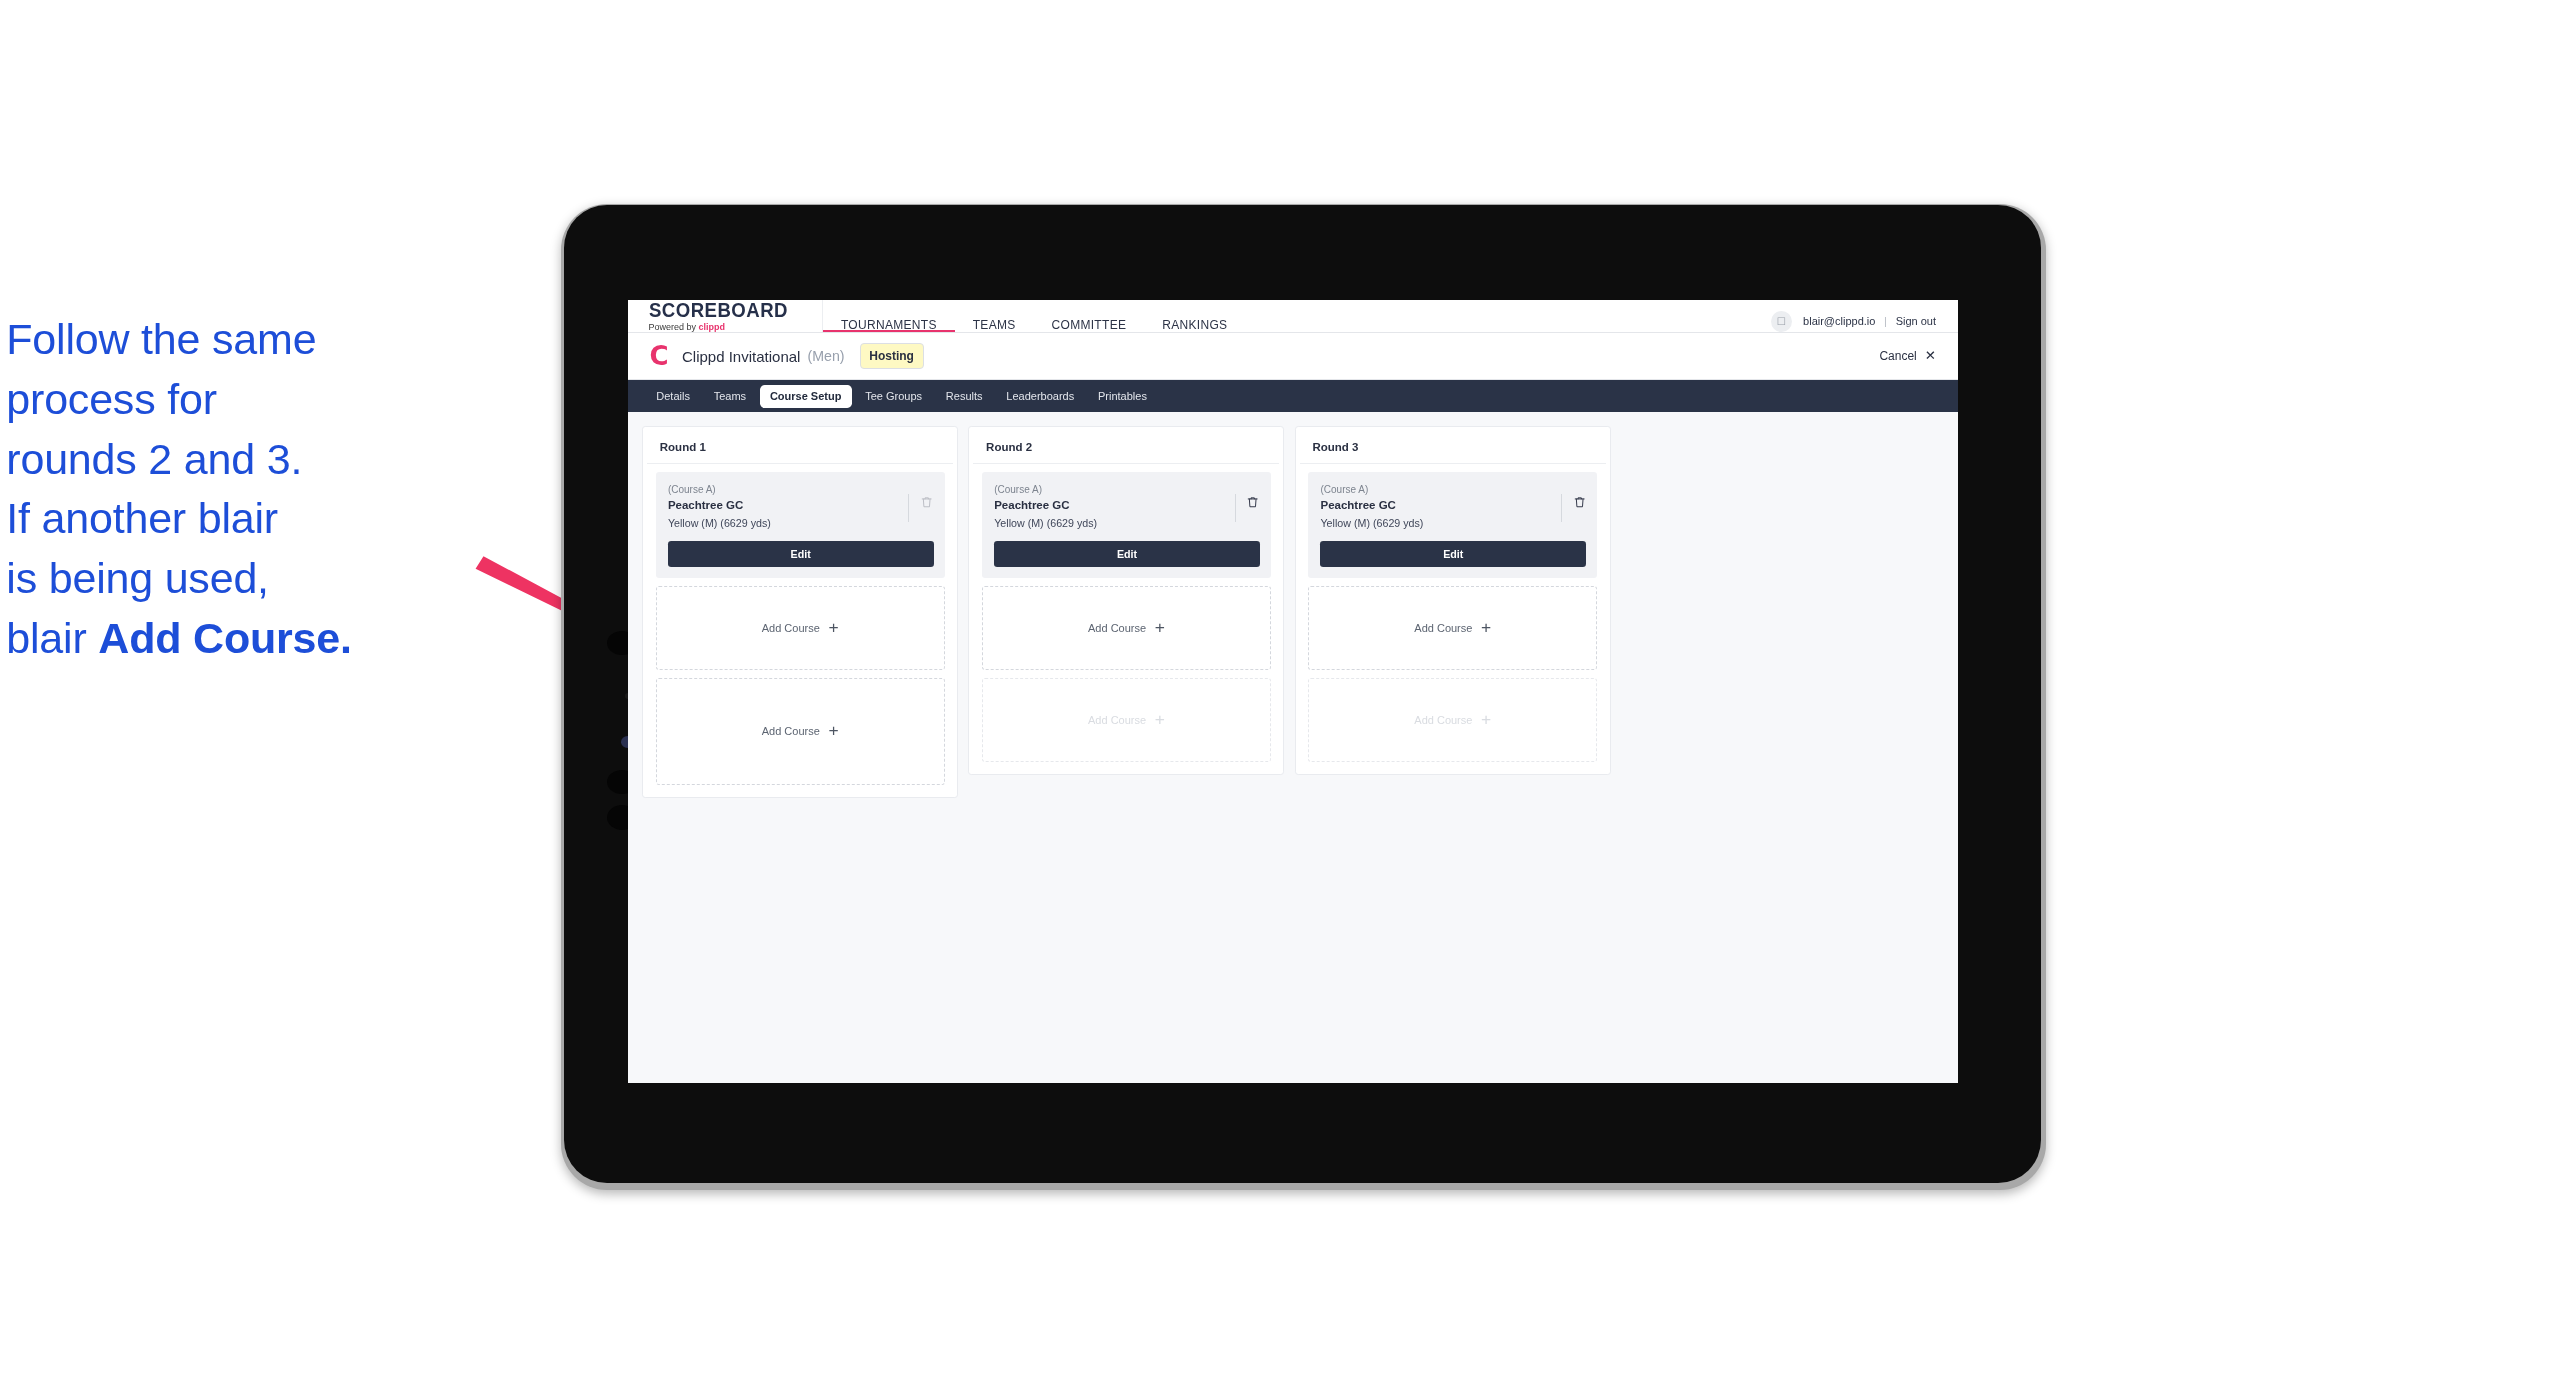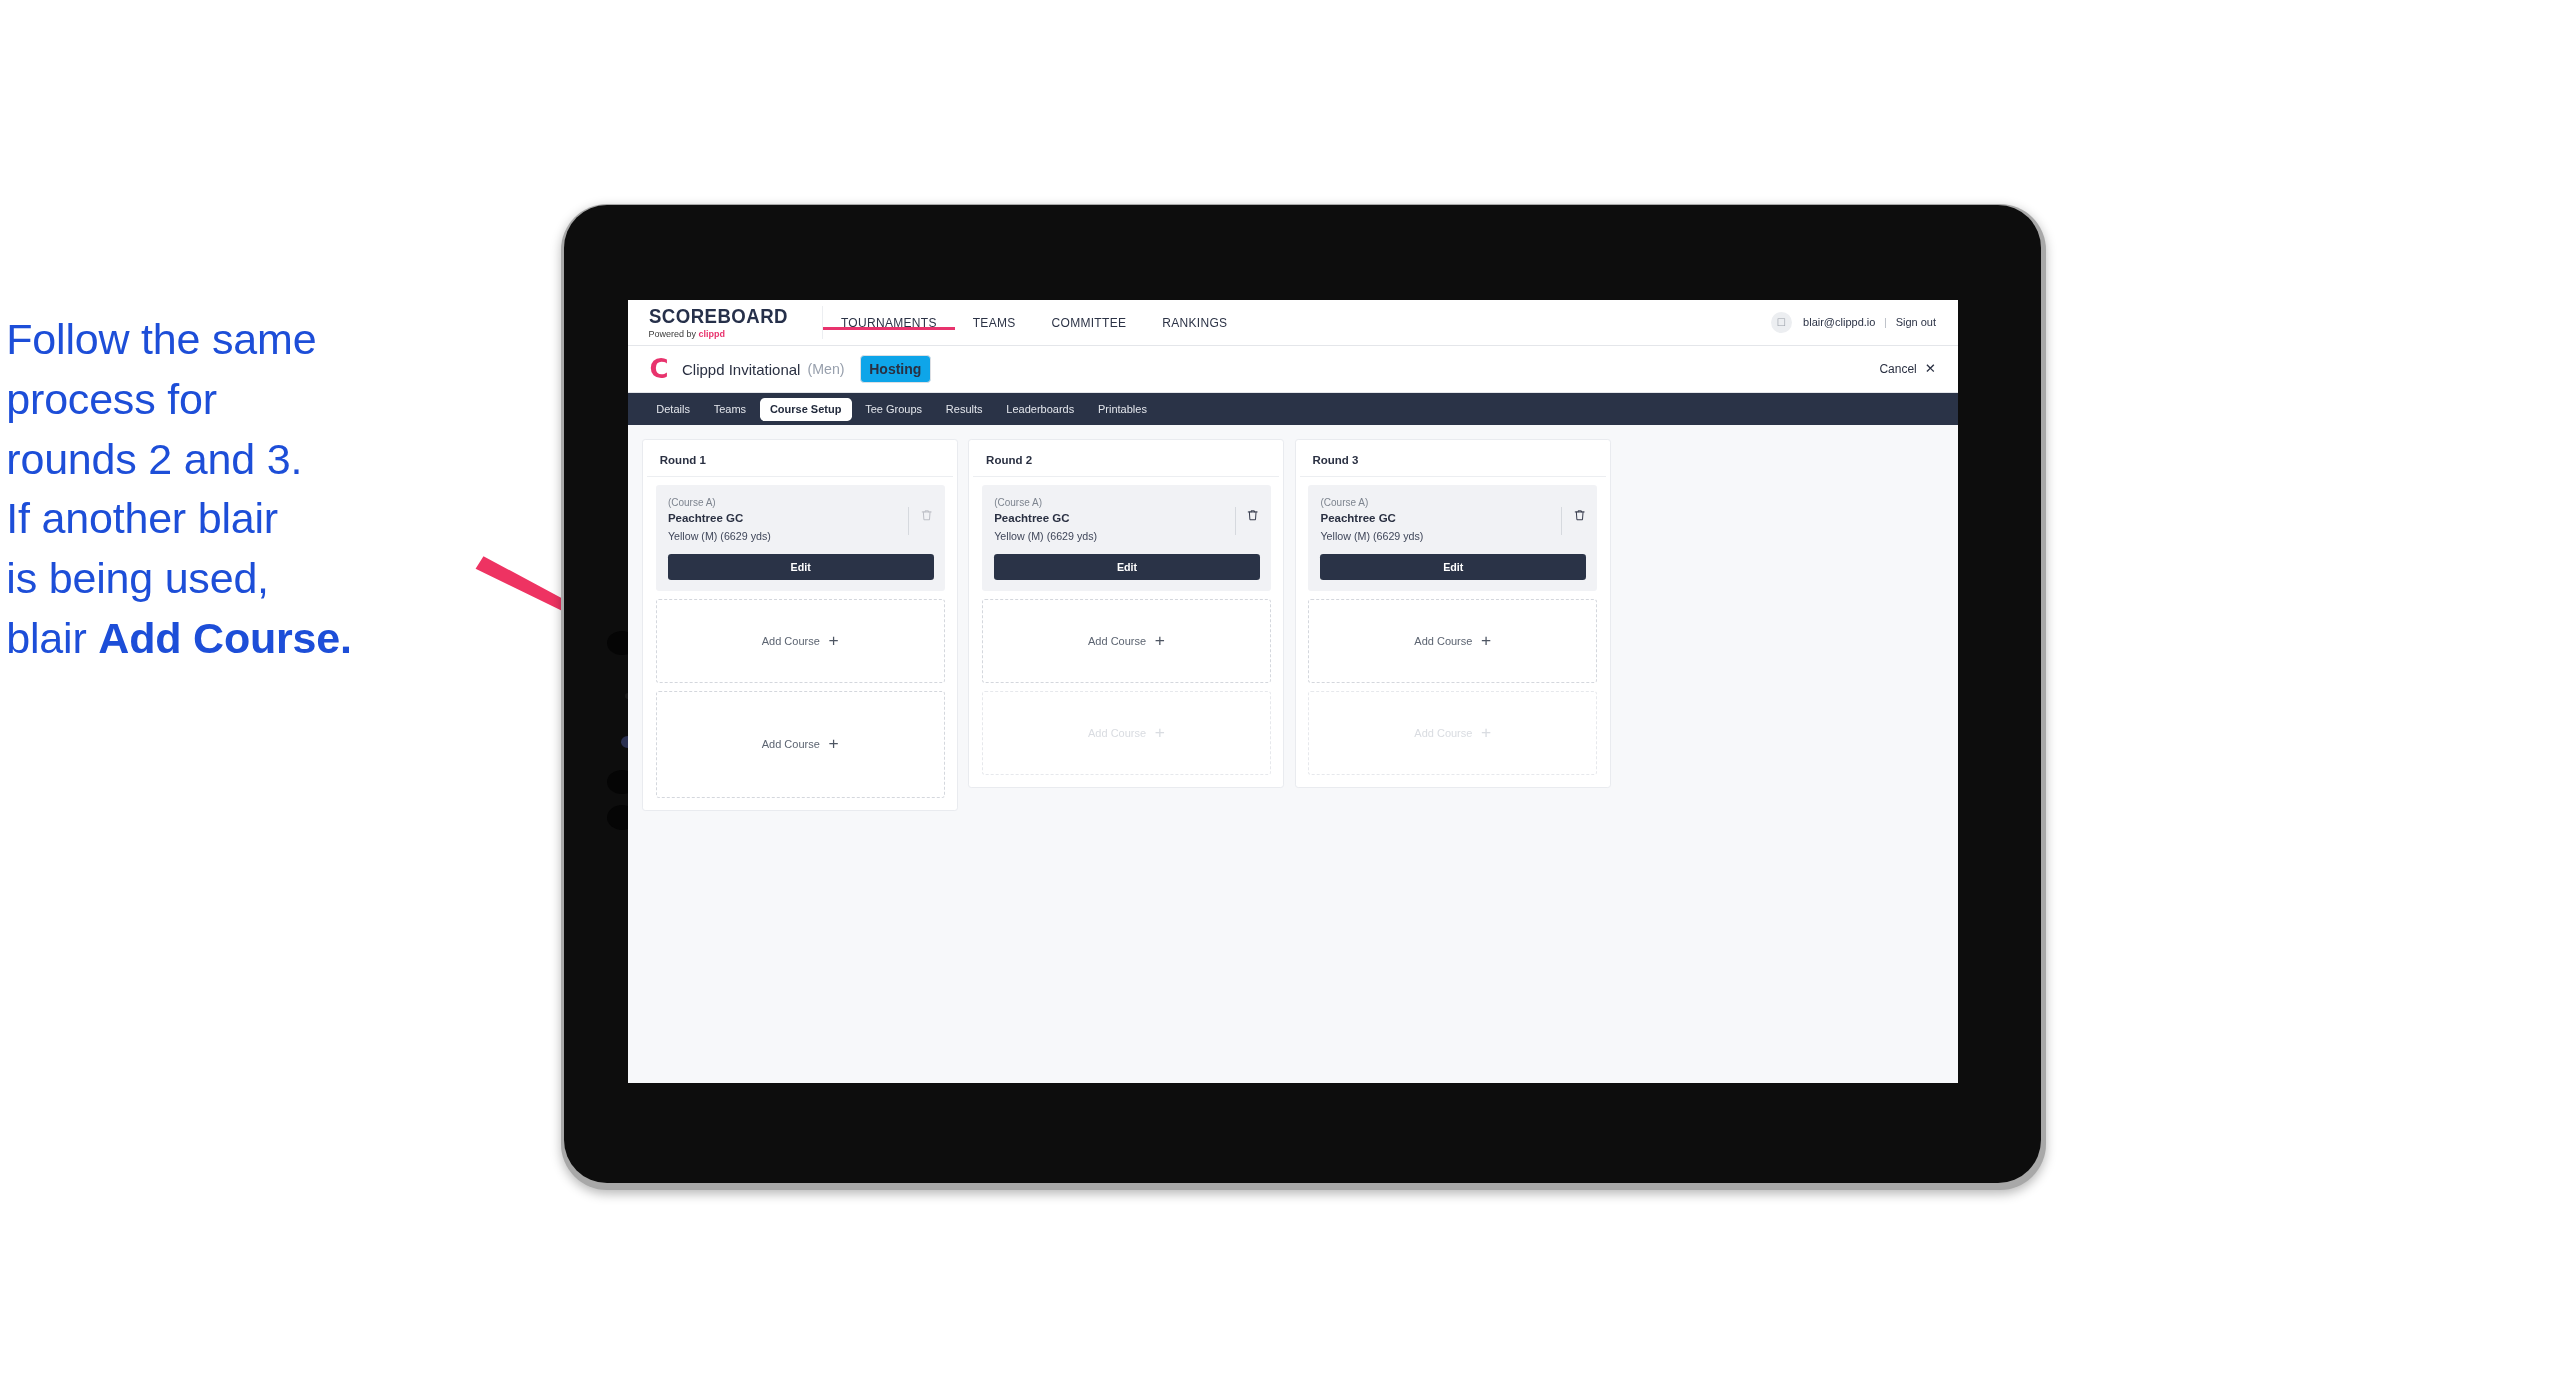--- a/index.html
+++ b/index.html
@@ -54,24 +54,24 @@
   .screen {
     position: absolute;
     left: 628px; top: 300px;
     width: 1330px; height: 783px;
     background: #f7f8fa;
     overflow: hidden;
   }
 
   
   .topnav {
-    height: 46px;
+    height: 33px;
     background: #ffffff;
     border-bottom: 0.8px solid #e4e6ea;
-    display: flex; align-items: center;
+    display: flex; align-items: flex-end;
     position: relative;
   }
   .brand {
     display: flex; flex-direction: column; justify-content: center;
     padding: 0 24px 0 20.5px;
     border-right: 0.8px solid #eceef1;
   }
   .brand-word {
     font-family: "Liberation Sans Narrow","Liberation Sans", sans-serif;
     font-size: 20px; font-weight: 700; letter-spacing: 0.5px;
@@ -118,22 +118,22 @@
     width: 24px; height: 24px; margin-right: 11px;
     display: flex; align-items: center; justify-content: center;
     font-size: 26px; font-weight: 700; color: #e8336d;
     font-family: "DejaVu Sans", sans-serif; line-height: 0.8;
   }
   .tour-name { font-size: 15px; color: #2a3042; font-weight: 400; }
   .tour-gender { font-size: 14.2px; color: #98a0ad; margin-left: 7.1px; }
   .hosting-badge {
     margin-left: 15px;
     border: 0.8px solid #dcdfe4; border-radius: 4px;
-    padding: 4.7px 8.7px; font-size: 14px; font-weight: 700; color: #2a3042;
-    background: #0ea5e9;
+    padding: 4.7px 8.7px; font-size: 12px; font-weight: 700; color: #2a3042;
+    background: #fef9c3;
   }
   .cancel-wrap {
     margin-left: auto; display: flex; align-items: center; gap: 8px;
     font-size: 12px; color: #2a3042; cursor: pointer;
   }
   .cancel-x { font-size: 13.4px; line-height: 1; }
 
   
   .tabbar {
     height: 32px; background: #2a3347;

